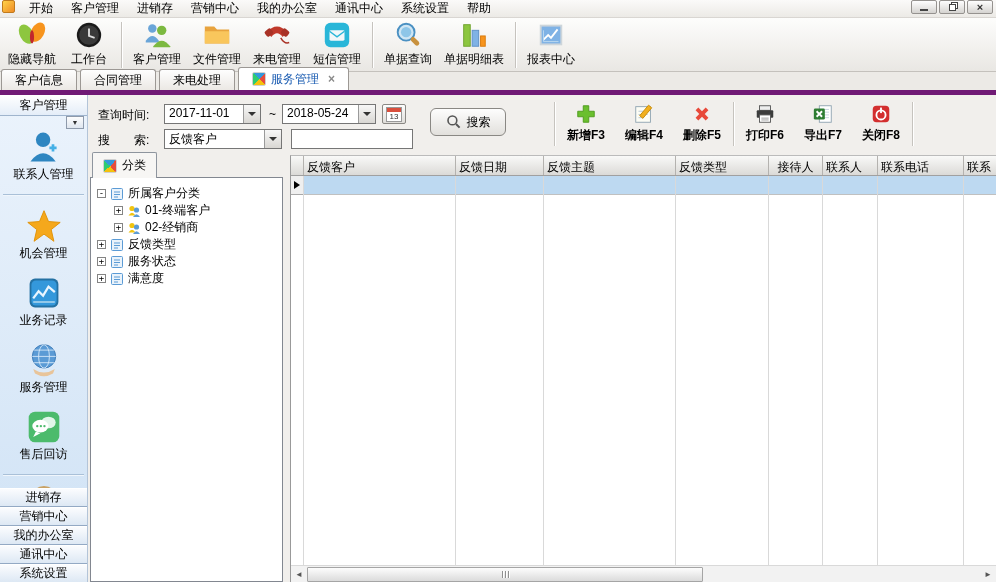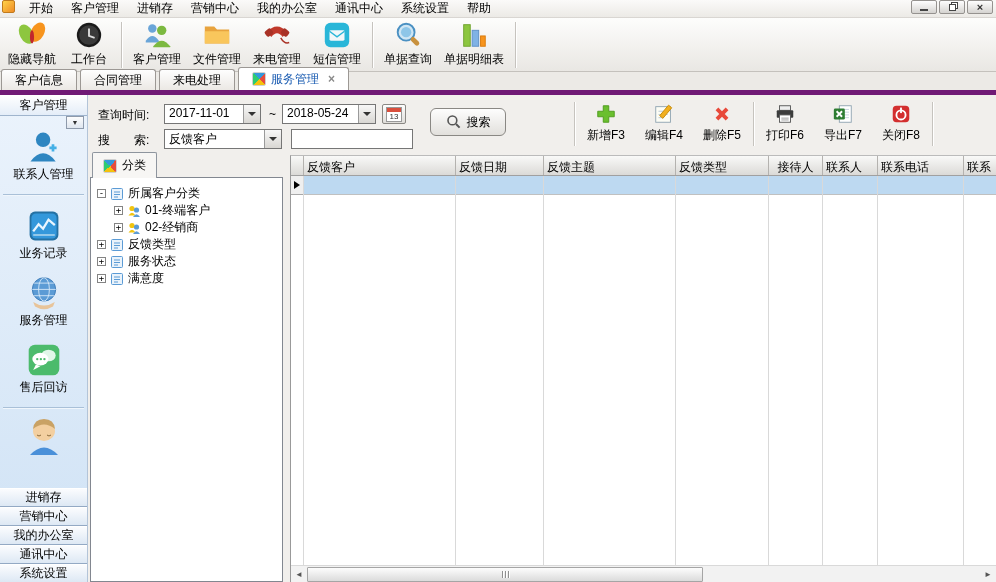--- a/index.html
+++ b/index.html
@@ -79,21 +79,21 @@
     display:flex; align-items:center; justify-content:center; }
   .cal-ic { position:relative; width:16px; height:15px; background:#fff; border:1px solid #999; }
   .cal-top { position:absolute; left:0; top:0; width:100%; height:4px; background:#d94f3d; }
   .cal-day { position:absolute; left:0; right:0; top:4px; bottom:0; font-size:8px; line-height:10px; text-align:center; color:#333; }
   .search-btn { position:absolute; left:342px; top:13px; width:76px; height:28px;
     display:flex; align-items:center; justify-content:center; gap:5px;
     background:linear-gradient(#fdfdfd,#e2e0dc); border:1px solid #8a8884; border-radius:6px; }
   .search-btn .icon { width:16px; height:16px; }
 
   
-  .actionbar { position:absolute; left:484px; top:2px; height:53px; display:flex; align-items:center; }
+  .actionbar { position:absolute; left:464px; top:2px; height:53px; display:flex; align-items:center;font-weight:bold; }
   .act-sep { width:1px; height:44px; background:#c6c3be; box-shadow:1px 0 0 #fff; margin:0 2px; }
   .act-item { width:58px; display:flex; flex-direction:column; align-items:center; }
   .act-item .icon { width:22px; height:22px; }
   .act-label { margin-top:2px; white-space:nowrap; }
 
   
   .treetab { position:absolute; left:92px; top:152px; height:26px; z-index:2;
     display:flex; align-items:center; gap:5px; padding:0 10px;
     background:#f7f6f4; border:1px solid #8e959e; border-bottom:none; border-radius:2px 2px 0 0; }
   .treetab .app-icon { width:14px; height:14px; border-radius:2px; border:1px solid #d0d0d0;
@@ -238,20 +238,31 @@
         <span class="icon ">
           <svg viewBox="0 0 32 32">
             <rect x="5" y="5" width="7" height="23" fill="#8cc63f" stroke="#6fa32e"></rect>
             <rect x="14" y="11" width="7" height="17" fill="#7fb2e5" stroke="#5d8fc7"></rect>
             <rect x="23" y="17" width="5" height="11" fill="#f7941d" stroke="#d97b0d"></rect>
           </svg>
         </span>
         <span class="tb-label">单据明细表</span>
       </div>
       <div class="tb-sep"></div>
+      <div class="tb-item">
+        <span class="icon ">
+          <svg viewBox="0 0 32 32">
+            <rect x="4" y="5" width="24" height="22" fill="#cdd5da"></rect>
+            <rect x="6" y="7" width="20" height="18" fill="#7fb2e5"></rect>
+            <path d="M8 21 l5 -5 3 3 7 -9" stroke="#fff" stroke-width="2" fill="none"></path>
+            <path d="M8 11 v12 h16" stroke="#bcd9ef" fill="none"></path>
+          </svg>
+        </span>
+        <span class="tb-label">报表中心</span>
+      </div>
     </div>
 
   <div class="tabbar" id="tabbar">
       <div class="tab">
         <span>客户信息</span>
       </div>
       <div class="tab">
         <span>合同管理</span>
       </div>
       <div class="tab">
@@ -272,20 +283,28 @@
           <span class="icon ">
             <svg viewBox="0 0 40 40">
               <circle cx="19" cy="12" r="8" fill="#2e86c1"></circle>
               <path d="M5 36 Q19 18 33 36 Z" fill="#2e86c1"></path>
               <path d="M26 21 h8 M30 17 v8" stroke="#45b0e6" stroke-width="3"></path>
             </svg>
           </span>
           <span class="side-label">联系人管理</span>
         </div>
         <div class="side-sep"></div>
+        <div class="side-item">
+          <span class="icon ">
+            <svg viewBox="0 0 40 40">
+              <path d="M20 3 L25 15 L38 16 L28 24 L31 37 L20 29 L9 37 L12 24 L2 16 L15 15 Z" fill="#f5a81c" stroke="#e08e00"></path>
+            </svg>
+          </span>
+          <span class="side-label">机会管理</span>
+        </div>
         <div class="side-item">
           <span class="icon ">
             <svg viewBox="0 0 40 40">
               <rect x="4" y="4" width="32" height="32" rx="6" fill="#2471a3"></rect>
               <rect x="6" y="6" width="28" height="28" rx="5" fill="#3498db"></rect>
               <path d="M8 26 l6 -8 5 5 6 -10 7 6" stroke="#eaf6ff" stroke-width="2.5" fill="none"></path>
               <path d="M8 30 h24" stroke="#bfe0f0" stroke-width="1.5"></path>
             </svg>
           </span>
           <span class="side-label">业务记录</span>

